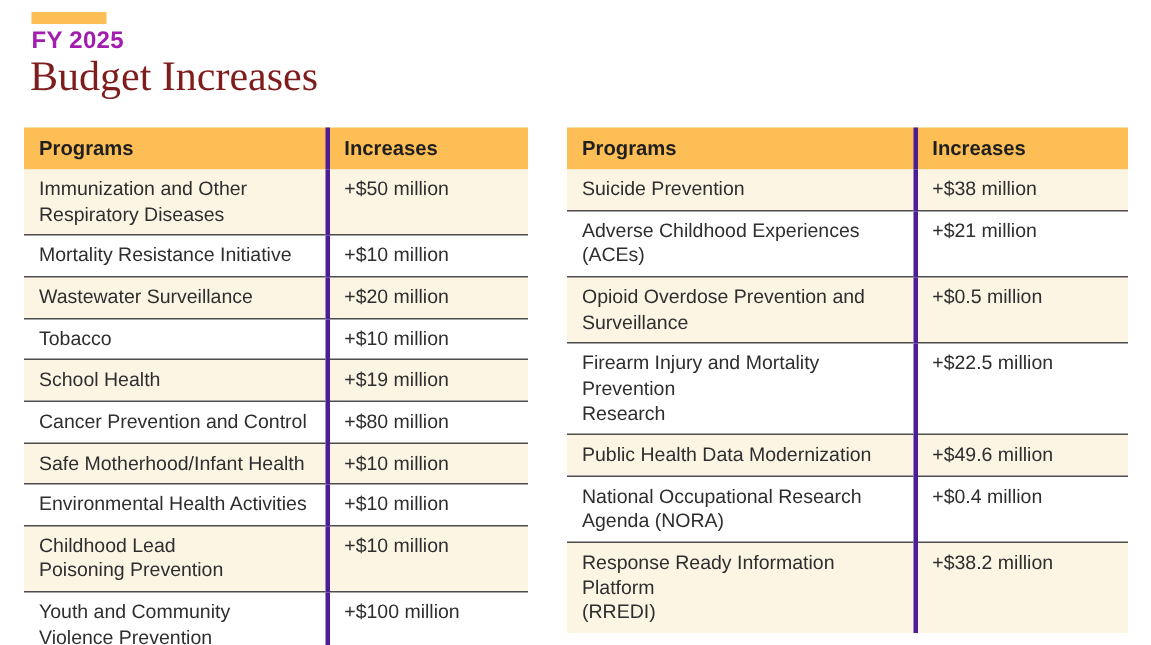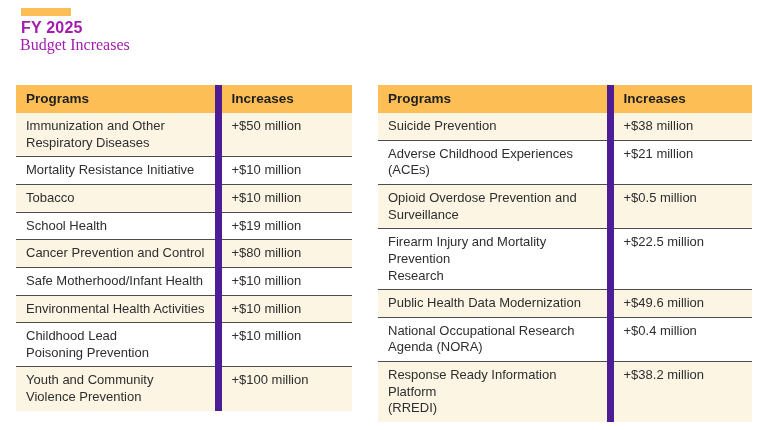--- a/index.html
+++ b/index.html
@@ -29,23 +29,23 @@
     font-size: 16px;
     font-weight: 600;
     color: #a21caf;
     letter-spacing: 0.2px;
   }
   .page-title {
     position: absolute;
     left: 20px;
     top: 36px;
     font-family: "Liberation Serif", serif;
-    font-size: 16px;
+    font-size: 28px;
     font-weight: 400;
-    color: #a21caf;
+    color: #7f1d1d;
   }
 
   
   .table-wrap { position: absolute; top: 85px; }
   .table-wrap.left  { left: 16px;  width: 336px; }
   .table-wrap.right { left: 378px; width: 374px; }
 
   table.budget {
     border-collapse: collapse;
     table-layout: fixed;
@@ -63,21 +63,21 @@
     margin-left: 16px;
   }
   table.budget td {
     padding: 5px 10px;
     vertical-align: top;
     line-height: 1.28;
     color: #2e2e2e;
   }
   table.budget td.program { white-space: pre-line; }
   table.budget td.increase, table.budget th.increase {
-    border-left: 7px solid #4c1d95;
+    border-left: 3px solid #4c1d95;
   }
   table.budget tbody tr:nth-child(odd) { background: #FCF5E4; }
   table.budget tbody tr:nth-child(even) { background: #ffffff; }
   table.budget tbody tr + tr td { border-top: 1px solid #4d4d4d; }
 </style>
 </head>
 <body>
 
 <div class="accent-bar"></div>
 <div class="fy-label">FY 2025</div>
@@ -97,20 +97,24 @@
     </thead>
     <tbody>
         <tr>
           <td class="program">Immunization and Other
 Respiratory Diseases</td>
           <td class="increase">+$50 million</td>
         </tr>
         <tr>
           <td class="program">Mortality Resistance Initiative</td>
           <td class="increase">+$10 million</td>
+        </tr>
+        <tr>
+          <td class="program">Wastewater Surveillance</td>
+          <td class="increase">+$20 million</td>
         </tr>
         <tr>
           <td class="program">Tobacco</td>
           <td class="increase">+$10 million</td>
         </tr>
         <tr>
           <td class="program">School Health</td>
           <td class="increase">+$19 million</td>
         </tr>
         <tr>

